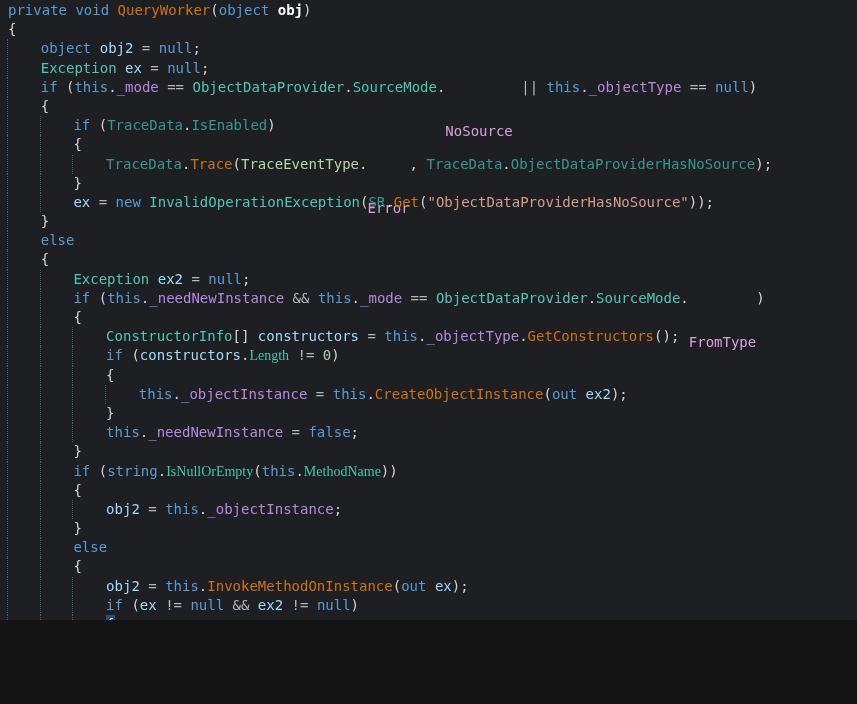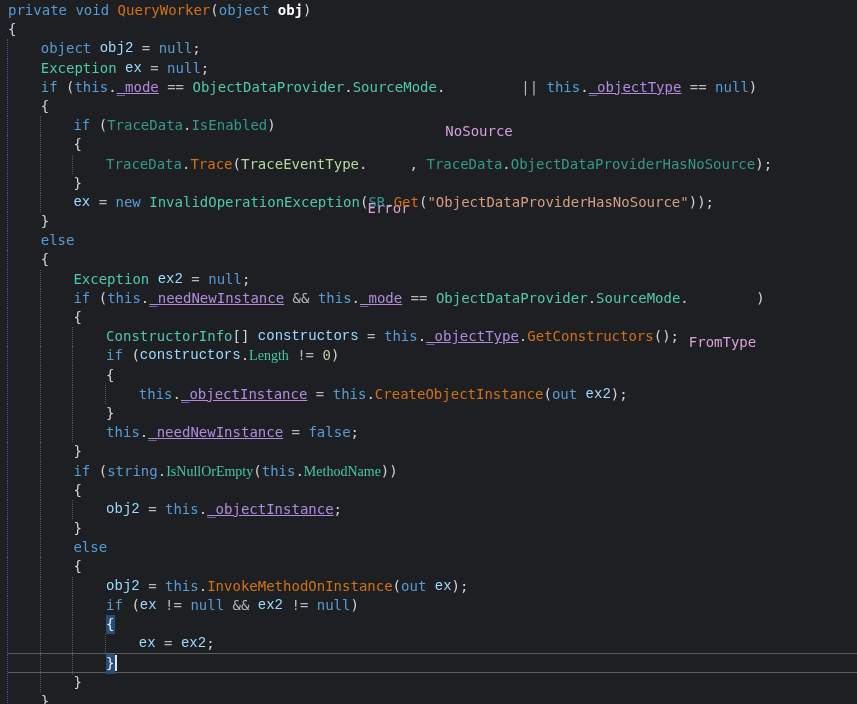--- a/index.html
+++ b/index.html
@@ -1,43 +1,43 @@
 <!DOCTYPE html>
 <html style="--bg: #1E1F22; --pl: #D4D4D4; --kw: #569CD6; --ty: #4EC9B0; --sty: #35998B; --mb: #45C8A8; --m: #CF7315; --f: #B18BE0; --em: #D8A0DF; --et: #B8D7A3; --s: #D69D85; --n: #B5CEA8; --l: #9CDCFE; --p: #FFFFFF; --op: #B8B8B8; --guide0: #3A5F8E; --guide: #3F6B47; --curline: #5C5C5C; --bracebg: #264F78; --caret: #E6E6E6;"><head>
 <meta charset="utf-8">
 <style>
   html,body{margin:0;padding:0;background:#141414;}
   #editor{
     position:relative;
-    width:857px;height:704px;
+    width:857px;height:620px;
     overflow:hidden;
     background:var(--bg);
     font-family:"DejaVu Sans Mono","Liberation Mono",monospace;
     font-size:14px;
     line-height:19.2px;
     color:var(--pl);
     cursor:text;
   }
   .code{padding:1px 0 0 8px;white-space:pre;}
   .line{height:19.2px;white-space:pre;position:relative;}
   .line.current{border-top:1px solid var(--curline);border-bottom:1px solid var(--curline);height:19.2px;box-sizing:border-box;margin-right:-8px;}
   .guide{display:inline-block;width:4ch;height:19.2px;vertical-align:top;border-left:1px dotted var(--guide);margin-left:-1px;box-sizing:border-box;}
   .guide.g0{border-left-color:var(--guide0);}
   .tk{vertical-align:top;display:inline-block;height:19.2px;}
   .kw{color:var(--kw);}
   .ty{color:var(--ty);}
   .sty{color:var(--sty);text-align:right;}
   .mb{color:var(--mb);font-family:Liberation Serif, serif;}
   .m{color:var(--m);}
-  .f{color:var(--f);text-decoration:underline;}
+  .f{color:var(--f);}
   .em{color:var(--em);margin-top:44px;}
   .et{color:var(--et);text-align:center;}
   .s{color:var(--s);}
   .n{color:var(--n);}
-  .l{color:var(--l);font-family:Liberation Mono, monospace;}
+  .l{color:var(--l);}
   .p{color:var(--p);font-weight:bold;}
   .op{color:var(--op);}
   .pl{color:var(--pl);}
   .bh{background:var(--bracebg);color:#E8F0F8;}
   .caret{display:inline-block;width:2px;height:16px;margin-top:1px;background:var(--caret);vertical-align:top;}
 </style>
 </head>
 <body>
 
 <div id="editor">

